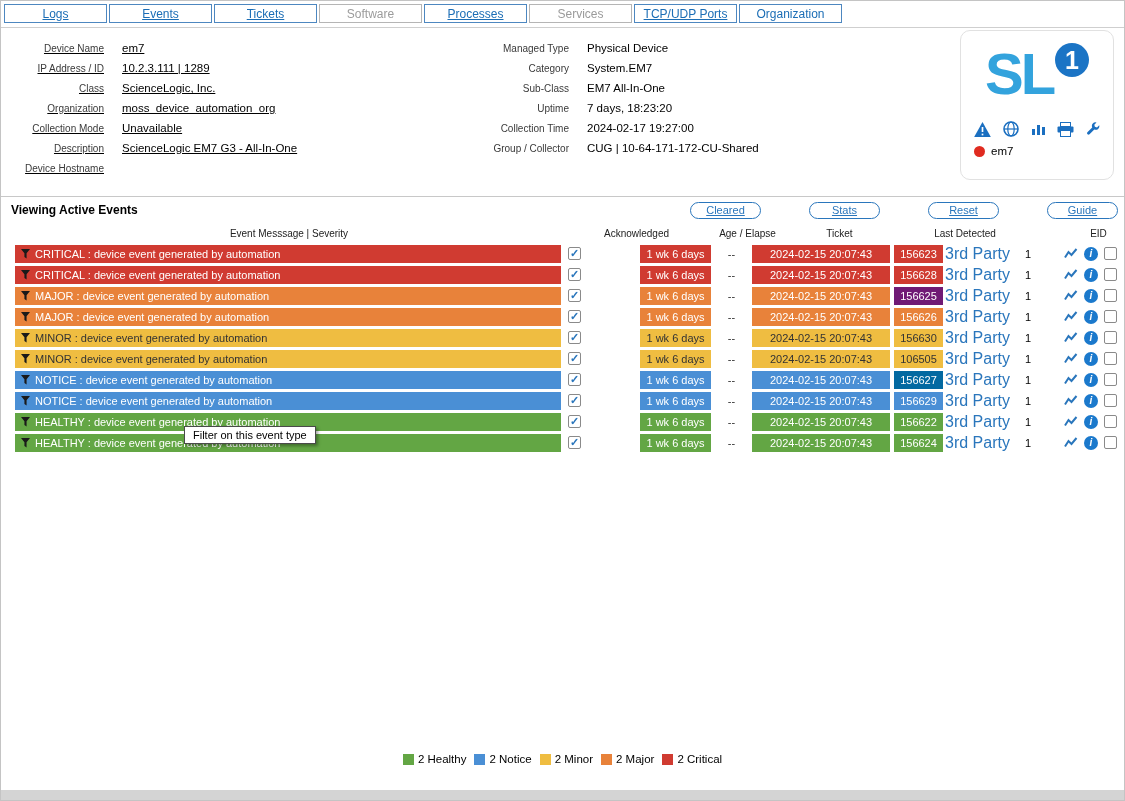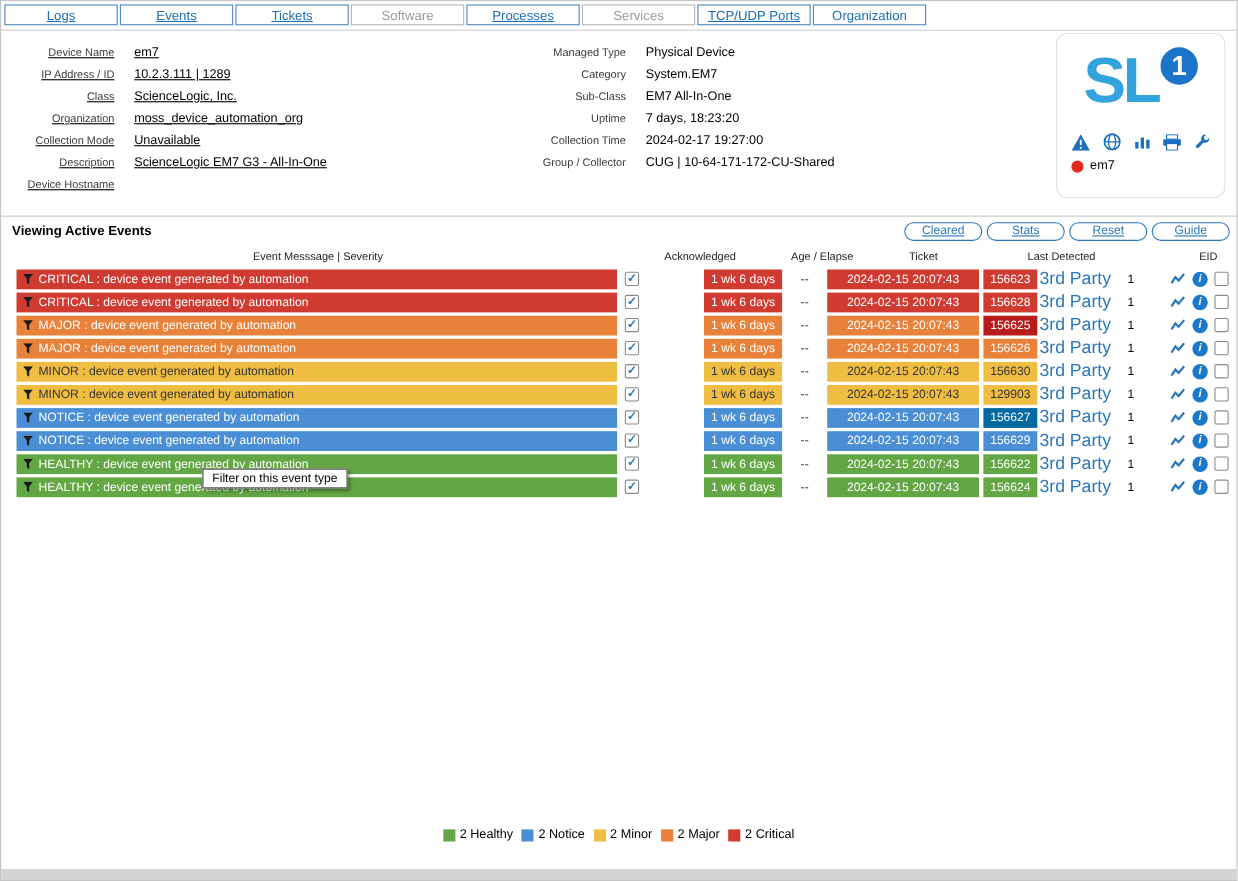--- a/index.html
+++ b/index.html
@@ -36,21 +36,21 @@
   .logo-icons { display:flex; align-items:center; justify-content:space-between; width:126px; height:24px; margin-top:4px; }
   .logo-icons span { display:inline-flex; cursor:pointer; }
   .status-row { display:flex; align-items:center; gap:6px; width:126px; height:20px; }
   .status-dot { width:11px; height:11px; border-radius:50%; background:#e02b20; display:inline-block; }
   .status-label { font-size:11.5px; color:#000; }
 
   
   .events-section { border-top:1px solid #c8c8c8; }
   .events-header { height:26px; display:flex; align-items:center; padding:0 6px 0 10px; }
   .events-title { font-size:12px; font-weight:bold; color:#000; }
-  .events-buttons { margin-left:auto; display:flex; }
+  .events-buttons { margin-left:auto; display:flex;gap:44px; }
   .btn { min-width:71px; height:17px; border:1px solid #2a76bc; border-radius:9px; background:#fff;
          color:#2a76bc; font-size:11px; text-decoration:underline; display:inline-flex;
          align-items:center; justify-content:center; margin-left:4px; cursor:pointer; padding:0 8px; }
 
   .grid { display:grid; grid-template-columns:548px 75px 75px 37px 142px 53px 65px 36px 79px;
           align-items:center; padding-left:14px; }
   .table-header { height:20px;gap:36px; }
   .hcell { font-size:10px; color:#222; display:flex; align-items:center; justify-content:center; cursor:pointer; }
   .del-cell { justify-content:flex-end; gap:8px; padding-right:8px; }
   .del-label { color:#2a76bc; font-size:10px; }
@@ -332,21 +332,21 @@
             <span class="cb checked"></span>
           </div>
     <div class="cell">
             <div class="badge sev-bg" style="background: rgb(232, 130, 58); color: rgb(255, 255, 255);">1 wk 6 days</div>
           </div>
     <div class="cell ticket">--</div>
     <div class="cell">
             <div class="badge sev-bg" style="background: rgb(232, 130, 58); color: rgb(255, 255, 255);">2024-02-15 20:07:43</div>
           </div>
     <div class="cell">
-            <div class="badge sev-bg" style="background: #b91c1c; color: rgb(255, 255, 255);">156625</div>
+            <div class="badge sev-bg" style="background: #701a75; color: rgb(255, 255, 255);">156625</div>
           </div>
     <div class="cell">
             <span class="link">3rd Party</span>
           </div>
     <div class="cell count">1</div>
     <div class="cell actions">
       <span class="spark">
               <svg width="14" height="11" viewBox="0 0 14 11">
                 <polyline points="1,9.5 4.5,4 7.5,7 12.5,1" fill="none" stroke="#2a76bc" stroke-width="2"></polyline>
               </svg>
@@ -446,21 +446,21 @@
             <span class="cb checked"></span>
           </div>
     <div class="cell">
             <div class="badge sev-bg" style="background: rgb(239, 189, 65); color: rgb(51, 51, 51);">1 wk 6 days</div>
           </div>
     <div class="cell ticket">--</div>
     <div class="cell">
             <div class="badge sev-bg" style="background: rgb(239, 189, 65); color: rgb(51, 51, 51);">2024-02-15 20:07:43</div>
           </div>
     <div class="cell">
-            <div class="badge sev-bg" style="background: rgb(239, 189, 65); color: rgb(51, 51, 51);">129903</div>
+            <div class="badge sev-bg" style="background: rgb(239, 189, 65); color: rgb(51, 51, 51);">106505</div>
           </div>
     <div class="cell">
             <span class="link">3rd Party</span>
           </div>
     <div class="cell count">1</div>
     <div class="cell actions">
       <span class="spark">
               <svg width="14" height="11" viewBox="0 0 14 11">
                 <polyline points="1,9.5 4.5,4 7.5,7 12.5,1" fill="none" stroke="#2a76bc" stroke-width="2"></polyline>
               </svg>

